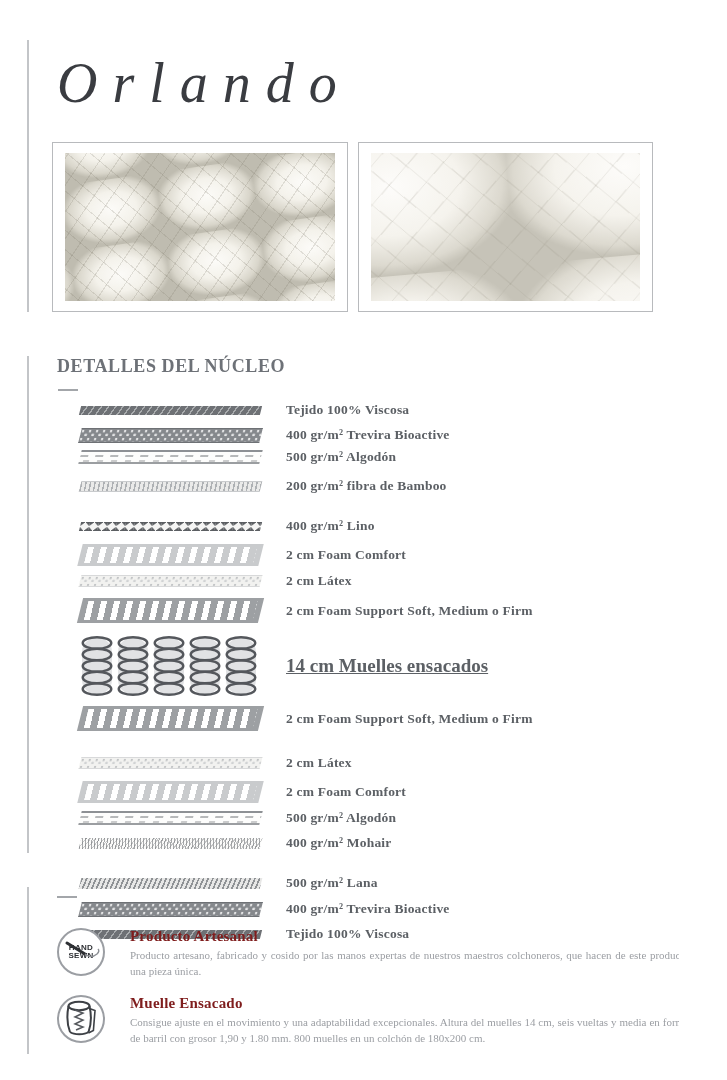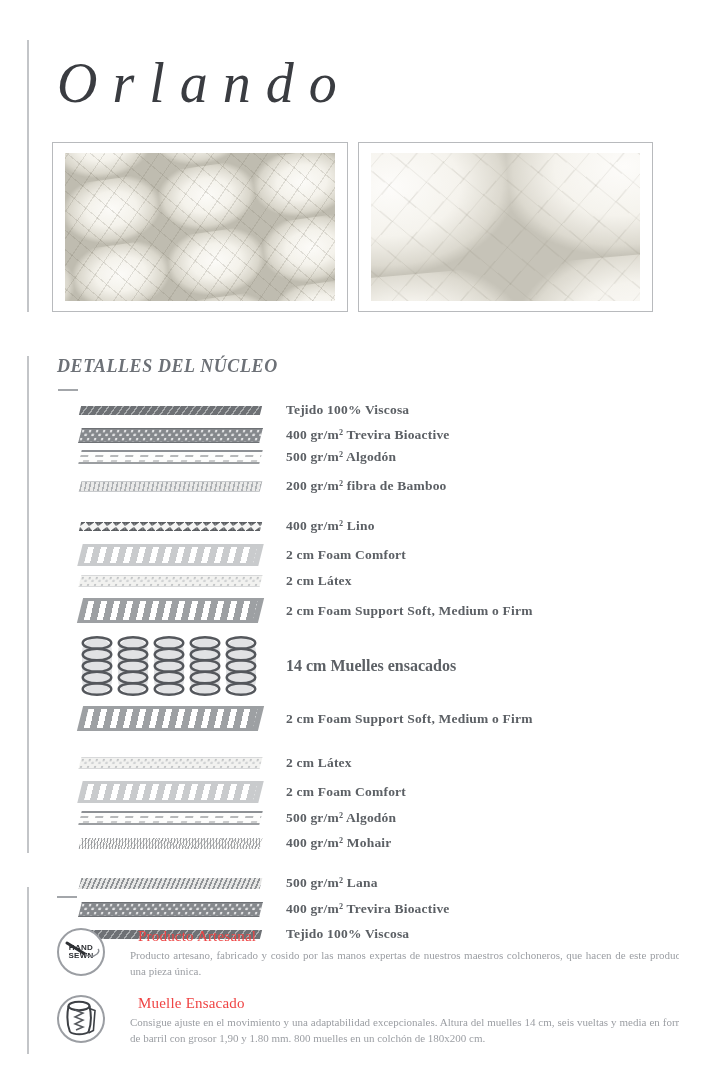--- a/index.html
+++ b/index.html
@@ -30,21 +30,21 @@
       radial-gradient(ellipse 52% 52% at 50% 45%, #fcfbf8 0%, #f4f2eb 50%, #d9d6cb 86%, #bfbcb0 100%);
     background-size:auto,auto,96px 66px;}
   .ph2{transform:rotate(-5deg);background-color:#edebe5;
     background-image:
       repeating-linear-gradient(44deg, rgba(140,135,120,.16) 0 1px, transparent 1px 26px),
       repeating-linear-gradient(-44deg, rgba(140,135,120,.16) 0 1px, transparent 1px 26px),
       radial-gradient(ellipse 54% 54% at 50% 46%, #fdfcfa 0%, #f5f3ed 55%, #dcd9cf 88%, #c6c3b8 100%);
     background-size:auto,auto,235px 165px;}
 
   
-  .sec-head{font-size:18px;font-weight:700;letter-spacing:.6px;color:#6d7177;font-style:italic;}
+  .sec-head{font-size:18px;font-weight:700;letter-spacing:.6px;color:#6d7177;}
   .sec-dash{width:20px;height:2px;background:#a3a6aa;margin-top:12px;}
   .core-head{position:absolute;left:57px;top:356px;}
   .core-head .sec-dash{margin-left:1px;}
 
   
   .layers{position:absolute;left:80px;top:402px;width:620px;}
   .lrow{display:flex;align-items:center;}
   .shape-col{width:181px;flex:none;display:flex;align-items:center;}
   .layer-shape{width:181px;transform:skewX(-14deg);box-sizing:border-box;position:relative;}
   .llabel{margin-left:25px;font-size:13.5px;font-weight:700;color:#5c6065;
@@ -78,34 +78,34 @@
       background-size:7px 7px;}
   .pat-scribble-light{height:11px;background-color:#fbfbfa;
       background-image:repeating-linear-gradient(80deg, rgba(110,113,117,.6) 0 1px, transparent 1px 3px),
                        repeating-linear-gradient(-62deg, rgba(110,113,117,.38) 0 1px, transparent 1px 4px);}
   .pat-hatch-medium{height:11px;background:repeating-linear-gradient(100deg,#8f9295 0 1.8px,#e7e7e6 1.8px 4.6px);}
 
   .mb6{margin-bottom:6px;}.mb7{margin-bottom:7px;}.mb8{margin-bottom:8px;}
   .mb9{margin-bottom:9px;}.mb10{margin-bottom:10px;margin-top:24px;}.mb12{margin-bottom:12px;}.mb13{margin-bottom:13px;}
 
   .springs{display:flex;gap:2px;width:181px;}
-  .springs-label{margin-left:25px;font-size:16px;font-weight:700;color:#5c6065;line-height:1.9;}
+  .springs-label{margin-left:25px;font-size:19px;font-weight:700;color:#5c6065;line-height:1.9;text-decoration:underline;}
 
   
   .systems{position:absolute;left:57px;top:884px;width:632px;}
   .sys-item{display:flex;margin-top:30px;}
   .sys-item.second{margin-top:16px;}
   .sys-icon{flex:none;width:48px;height:48px;border:2px solid #9b9ea3;border-radius:50%;
             box-sizing:border-box;position:relative;display:flex;flex-direction:column;
             align-items:center;justify-content:center;background:#fff;}
   .badge-word{font-family:"Liberation Sans","DejaVu Sans",sans-serif;font-size:8px;font-weight:700;
               color:#2e3034;letter-spacing:.3px;line-height:1;}
   .badge-needle{position:absolute;left:4px;top:10px;}
   .sys-text{margin-left:25px;flex:1;}
-  .sys-title{font-size:15px;font-weight:400;color:#ef4444;letter-spacing:.2px;margin-left:8px;}
+  .sys-title{font-size:15px;font-weight:700;color:#7f1d1d;letter-spacing:.2px;}
   .sys-body{margin-top:3px;font-size:11px;color:#9b9ea3;line-height:1.42;text-align:justify;}
 </style>
 </head>
 <body>
 
 <div class="page">
 
   <div class="vline seg1"></div>
   <div class="vline seg2"></div>
   <div class="vline seg3"></div>

